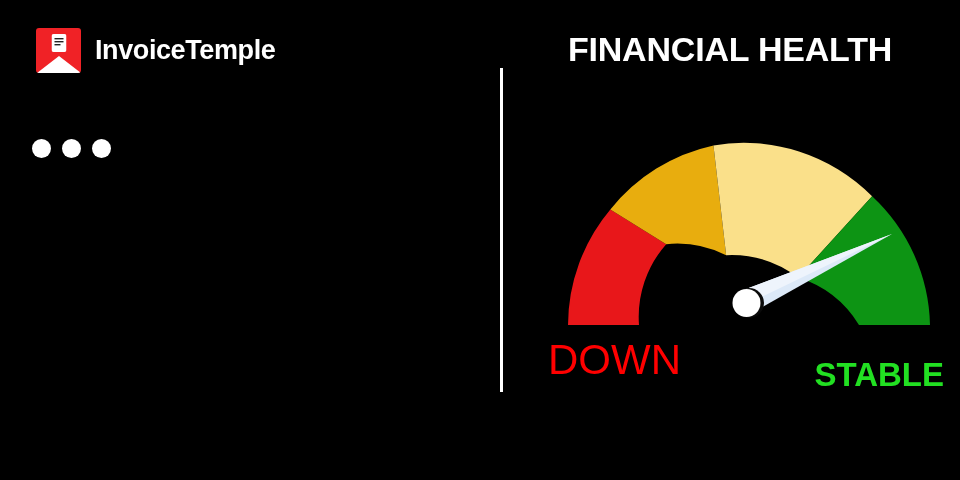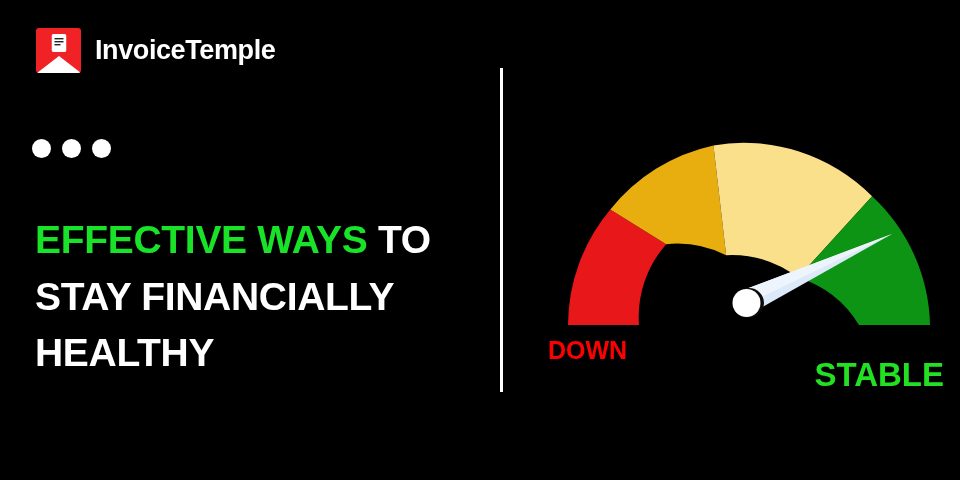--- a/index.html
+++ b/index.html
@@ -133,22 +133,22 @@
     left: 500px;
     top: 336px;
     width: 460px;
     height: 44px;
   }
   .label-down {
     position: absolute;
     left: 48px;
     top: 0;
     color: #FF0000;
-    font-size: 25px;
-    font-weight: bold;
+    font-size: 42px;
+    font-weight: normal;
     letter-spacing: 0px;
   }
   .label-stable {
     position: absolute;
     right: 16px;
     top: 0;
     color: #22E022;
     font-size: 33px;
     font-weight: bold;
     letter-spacing: 0px;
@@ -172,24 +172,24 @@
     </div>
     <div class="brand-name">InvoiceTemple</div>
   </div>
 
   <div class="dots">
     <span class="dot"></span>
     <span class="dot"></span>
     <span class="dot"></span>
   </div>
 
-  <h1 class="headline"><span class="hl-accent">EFFECTIVE WAYS</span><span> TO STAY FINANCIALLY HEALTHY</span></h1>
 
   <div class="divider"></div>
 
+  <div class="panel-title">FINANCIAL HEALTH</div>
 
   <div class="gauge-wrap">
     <svg class="gauge-svg" width="390" height="205" viewBox="0 0 390 205">
 
       <g>
         <path d="M 12 195 A 181 181 0 0 1 54.33 79.46 L 110.22 114.17 A 110 110 0 0 0 83 195 Z" fill="#E8171A"></path>
         <path d="M 54.33 79.46 A 181 181 0 0 1 157.46 15.38 L 170.16 125.23 A 110 110 0 0 0 110.22 114.17 Z" fill="#E8AD0E"></path>
         <path d="M 157.46 15.38 A 181 181 0 0 1 316.11 66.22 L 242.12 147.61 A 110 110 0 0 0 170.16 125.23 Z" fill="#FAE08A"></path>
         <path d="M 316.11 66.22 A 181 181 0 0 1 374 195 L 303 195 A 110 110 0 0 0 242.12 147.61 Z" fill="#0D9414"></path>
       </g>

